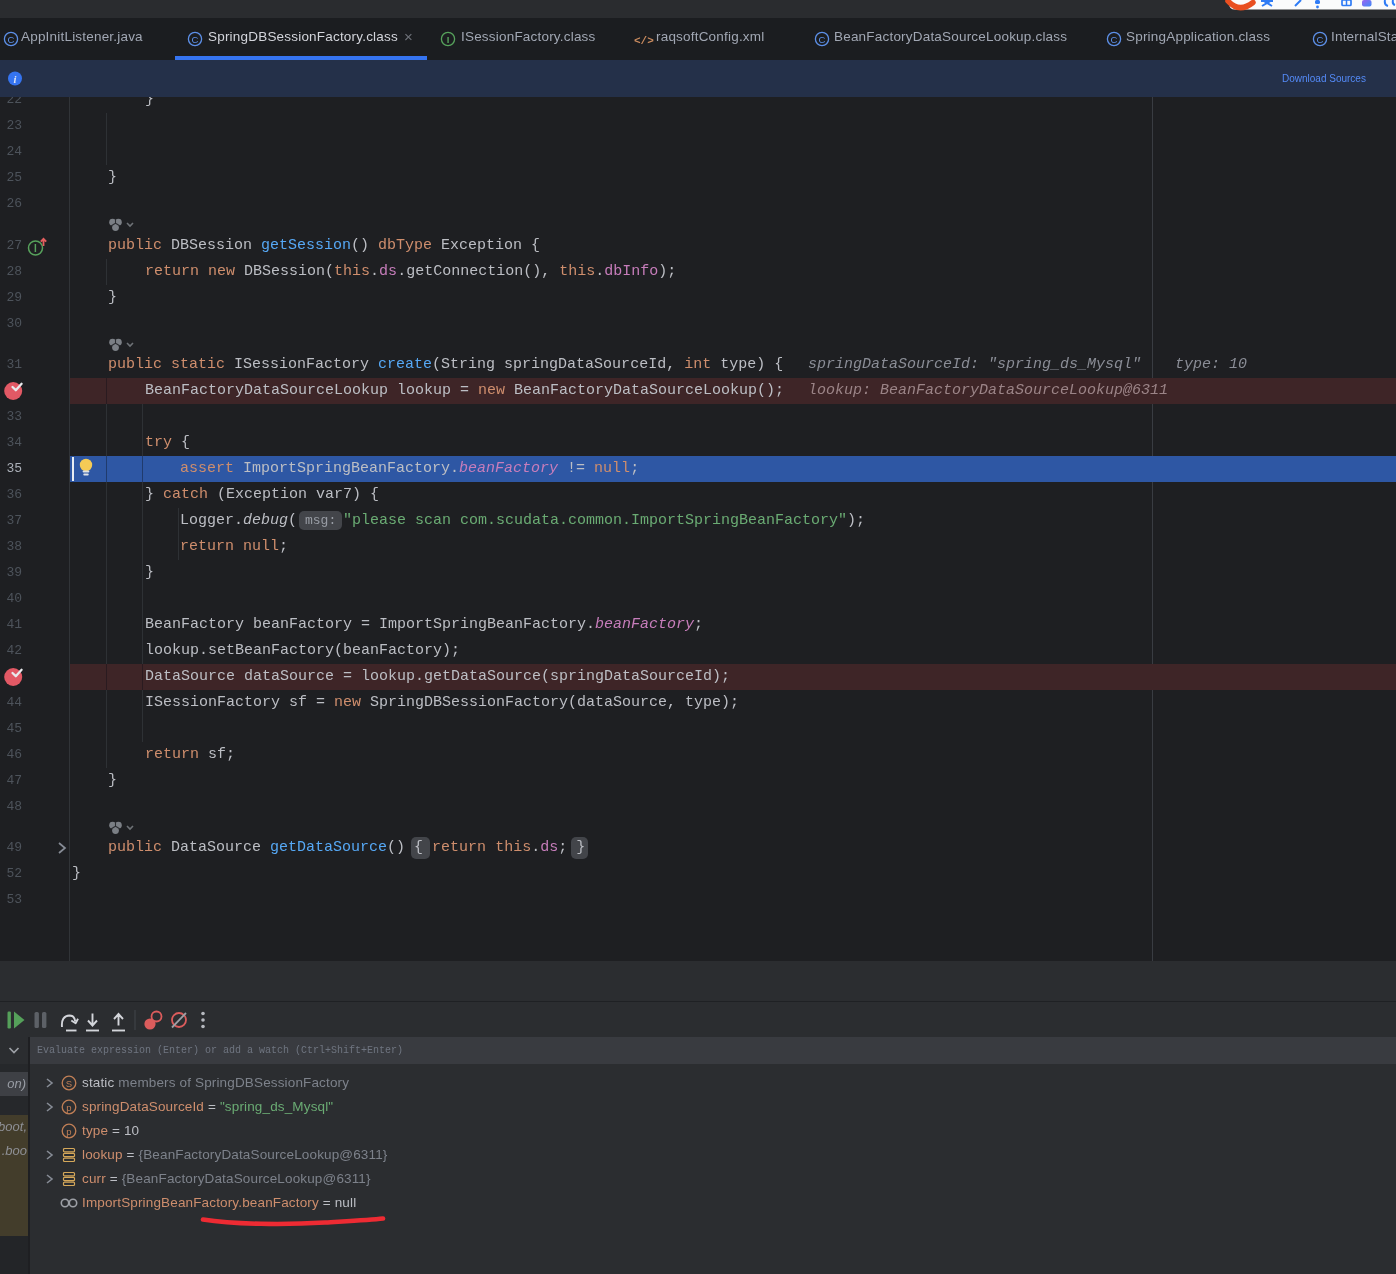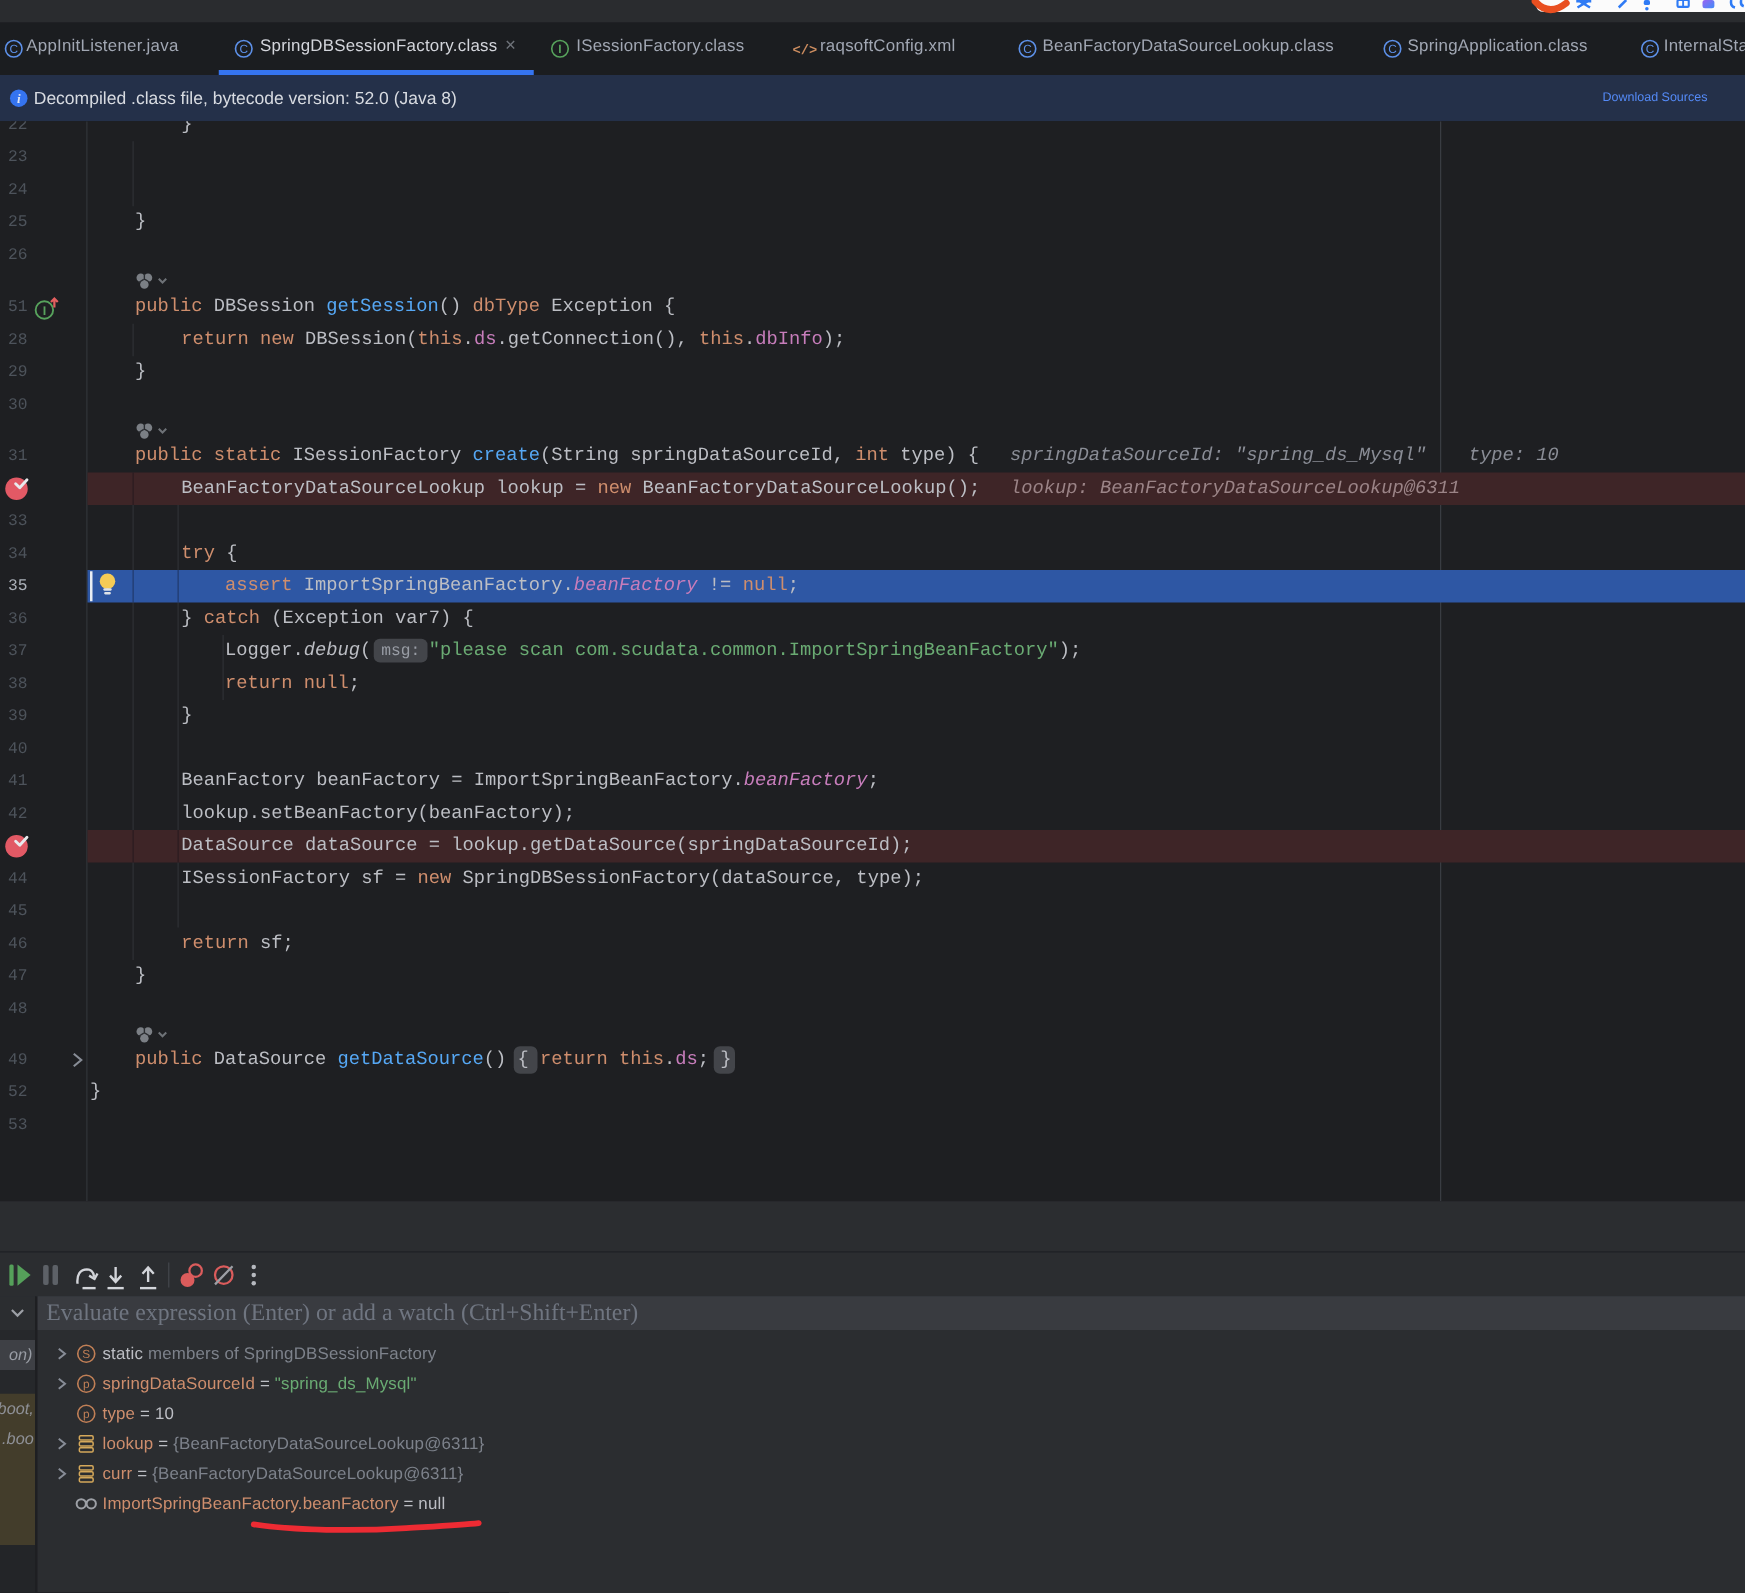--- a/index.html
+++ b/index.html
@@ -37,21 +37,20 @@
 .gray{color:#7d828b}
 .oran{color:#ce8e6d}
 .grn{color:#6aab73}
 .sliver-it{position:absolute;font-style:italic;font-size:13px;color:#989ca4;text-align:right;white-space:nowrap}
 </style></head>
 <body>
 <div id="root">
 <div id="topstrip"></div>
 <div id="tabbar"></div>
 <div id="banner">
-      <div class="txt">Decompiled .class file, bytecode version: 52.0 (Java 8)</div>
       <div class="lnk">Download Sources</div>
     </div>
 <div id="editor">
 <div class="abs" style="left:1152px;top:0;width:1px;height:864px;background:#393c42"></div>
 <div class="abs" style="left:68.5px;top:0;width:1px;height:864px;background:#313438"></div>
 <div class="guide" style="left:105.7px;top:16px;height:52px"></div>
 <div class="guide" style="left:105.7px;top:162px;height:26px"></div>
 <div class="guide" style="left:105.7px;top:281px;height:390px"></div>
 <div class="guide" style="left:141.7px;top:307px;height:338px"></div>
 <div class="guide" style="left:177.7px;top:411px;height:52px"></div>
@@ -91,21 +90,21 @@
 <div class="cl" style="left:108px;top:738px"><span class="k">public</span> DataSource <span class="m">getDataSource</span>() { <span class="k">return</span> <span class="k">this</span>.<span class="f">ds</span>; }</div>
 <div class="cl" style="left:72px;top:764px">}</div>
 <div class="hint" style="left:808px;top:255px">springDataSourceId: "spring_ds_Mysql"</div>
 <div class="hint" style="left:1175px;top:255px">type: 10</div>
 <div class="hint" style="left:808px;top:281px;color:#9b8487">lookup: BeanFactoryDataSourceLookup@6311</div>
 <div class="num" style="top:-10px">22</div>
 <div class="num" style="top:16px">23</div>
 <div class="num" style="top:42px">24</div>
 <div class="num" style="top:68px">25</div>
 <div class="num" style="top:94px">26</div>
-<div class="num" style="top:136px">51</div>
+<div class="num" style="top:136px">27</div>
 <div class="num" style="top:162px">28</div>
 <div class="num" style="top:188px">29</div>
 <div class="num" style="top:214px">30</div>
 <div class="num" style="top:255px">31</div>
 <div class="num" style="top:307px">33</div>
 <div class="num" style="top:333px">34</div>
 <div class="num cur" style="top:359px">35</div>
 <div class="num" style="top:385px">36</div>
 <div class="num" style="top:411px">37</div>
 <div class="num" style="top:437px">38</div>
@@ -268,21 +267,21 @@
 <circle cx="203" cy="9.5" r="1.8" fill="#b6b9bf"></circle>
           <circle cx="203" cy="16" r="1.8" fill="#b6b9bf"></circle>
           <circle cx="203" cy="22.5" r="1.8" fill="#b6b9bf"></circle>
 </g>
       </svg>
 <div class="abs" style="left:29px;top:76px;width:1367px;height:27px;background:#393b40"></div>
 <div class="abs" style="left:0;top:76px;width:28px;height:27px;background:#2b2d30"></div>
 <svg class="abs" style="left:0;top:76px" width="28" height="27" viewBox="0 0 28 27">
 <path d="M9.5,11 L14,15.5 L18.5,11" fill="none" stroke="#9da0a6" stroke-width="1.7"></path>
       </svg>
-<div class="abs" style="left:37px;top:76px;height:27px;line-height:27px;font-family:Liberation Serif, serif;font-size:19px;color:#6f7580;white-space:pre">Evaluate expression (Enter) or add a watch (Ctrl+Shift+Enter)</div>
+<div class="abs" style="left:37px;top:76px;height:27px;line-height:27px;font-family:Liberation Mono, monospace;font-size:10px;color:#6f7580;white-space:pre">Evaluate expression (Enter) or add a watch (Ctrl+Shift+Enter)</div>
 <div class="abs" style="left:0;top:103px;width:28px;height:210px;background:#26282b"></div>
 <div class="abs" style="left:0;top:111px;width:28px;height:24px;background:#3e4045"></div>
 <div class="abs" style="left:0;top:154px;width:28px;height:121px;background:#433d2b"></div>
 <div class="abs" style="left:0;top:275px;width:28px;height:38px;background:#232528"></div>
 <div class="sliver-it" style="left:-20px;top:111px;width:46px;height:24px;line-height:24px">on)</div>
 <div class="sliver-it" style="left:-30px;top:154px;width:57px;height:24px;line-height:24px;color:#8e9096">boot,</div>
 <div class="sliver-it" style="left:-30px;top:178px;width:57px;height:24px;line-height:24px;color:#8e9096">.boo</div>
 <div class="abs" style="left:28px;top:76px;width:1.5px;height:237px;background:#1e1f22"></div>
 <svg class="abs" style="left:43px;top:116px" width="12" height="12" viewBox="0 0 12 12">
         <path d="M4,2 L9,6 L4,10" fill="none" stroke="#878c96" stroke-width="1.6"></path>

